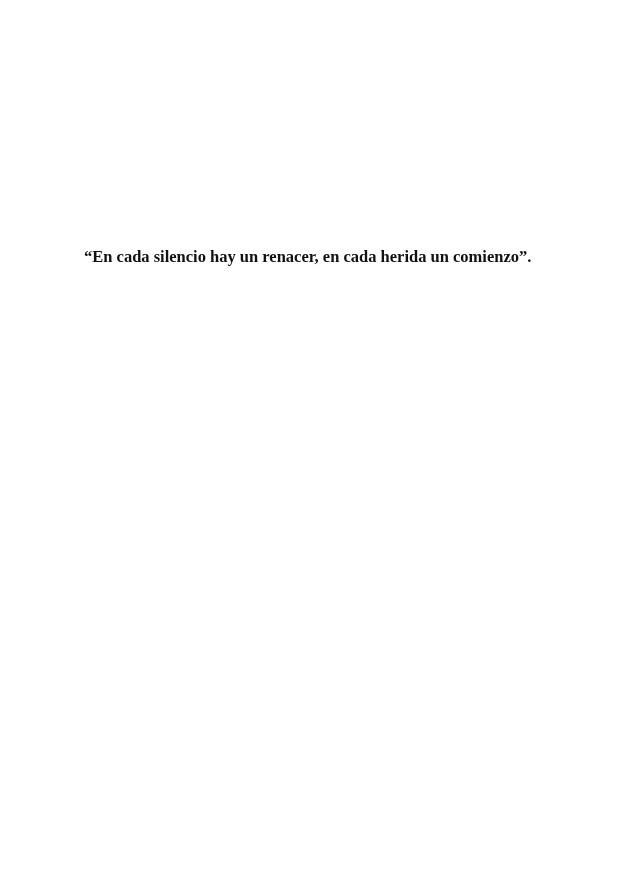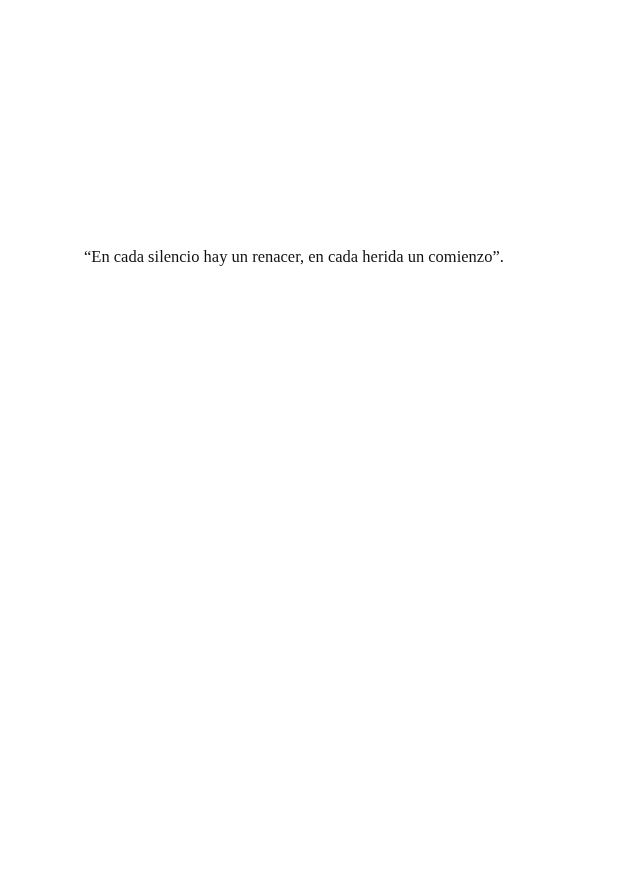--- a/index.html
+++ b/index.html
@@ -13,20 +13,21 @@
     position: relative;
     font-family: "Liberation Serif", serif;
     color: #1a1a1a;
     overflow: hidden;
   }
   .page {
     width: 587px;
     height: 892px;
     background: #ffffff;
     position: relative;
+    font-weight: bold;
   }
   .quote-block {
     position: absolute;
     left: 84px;
     top: 228px;
     width: 465px;
   }
   .quote-text {
     font-family: "Liberation Serif", serif;
     font-size: 16.5px;

